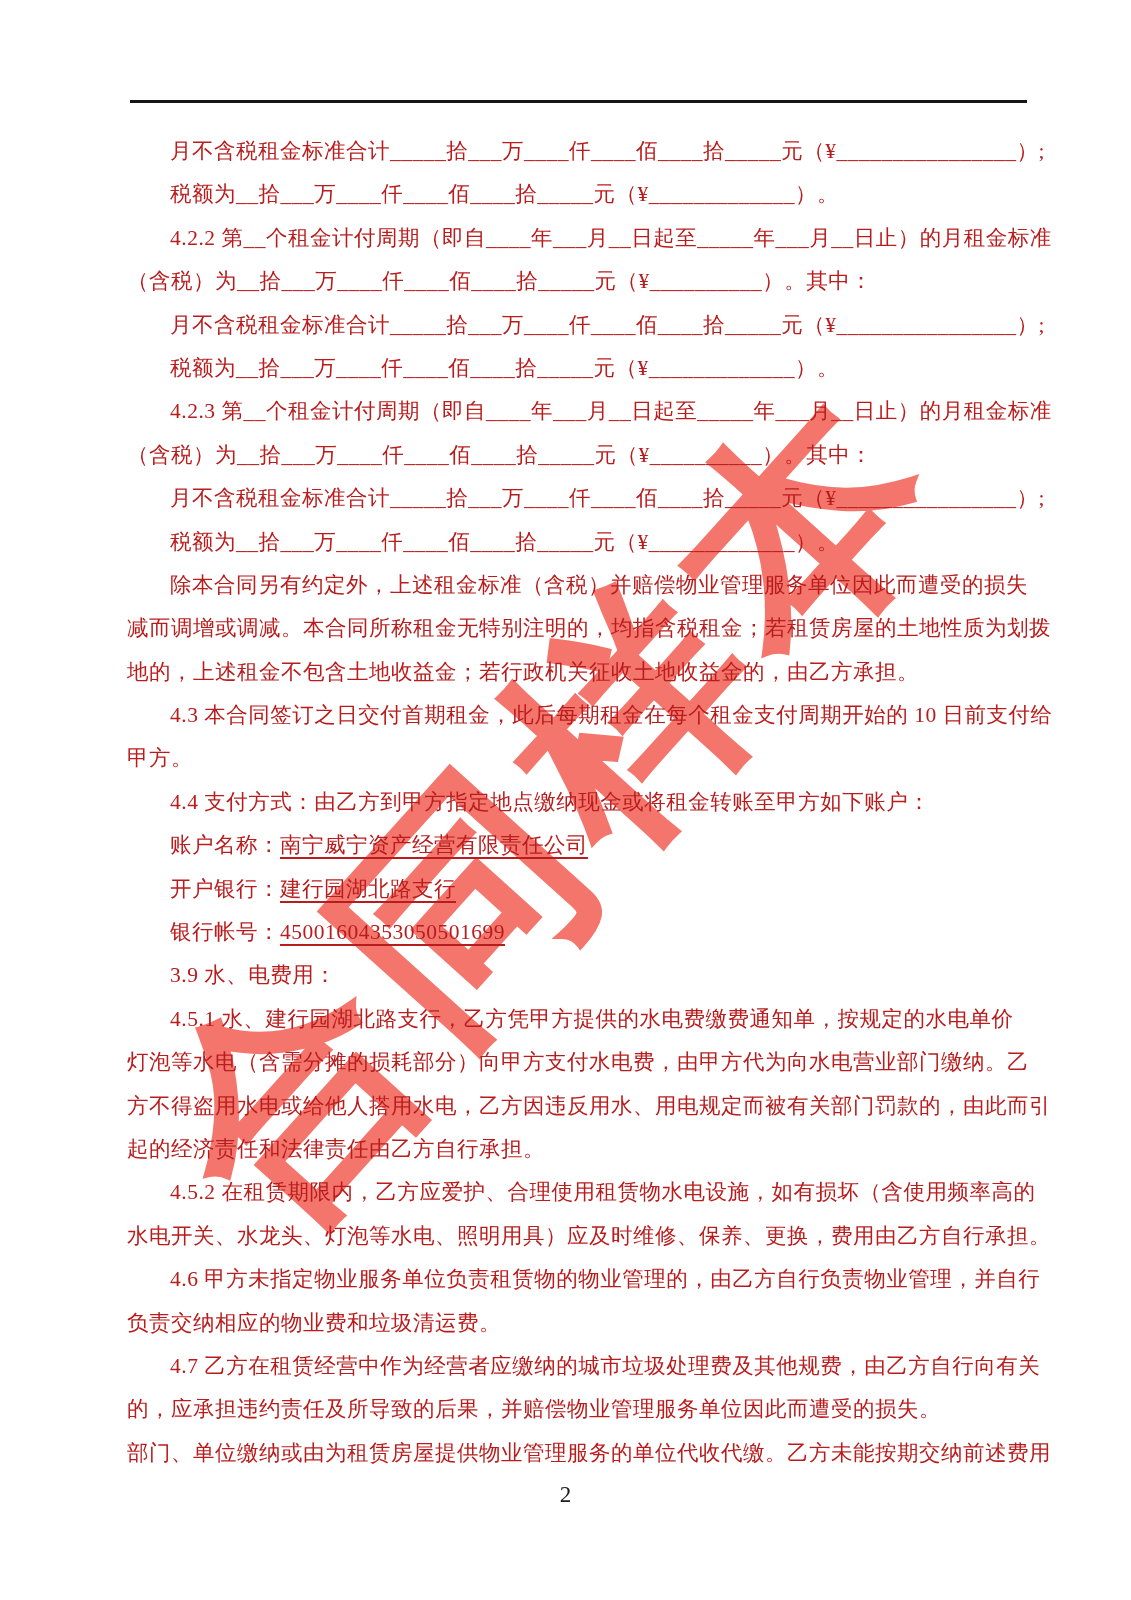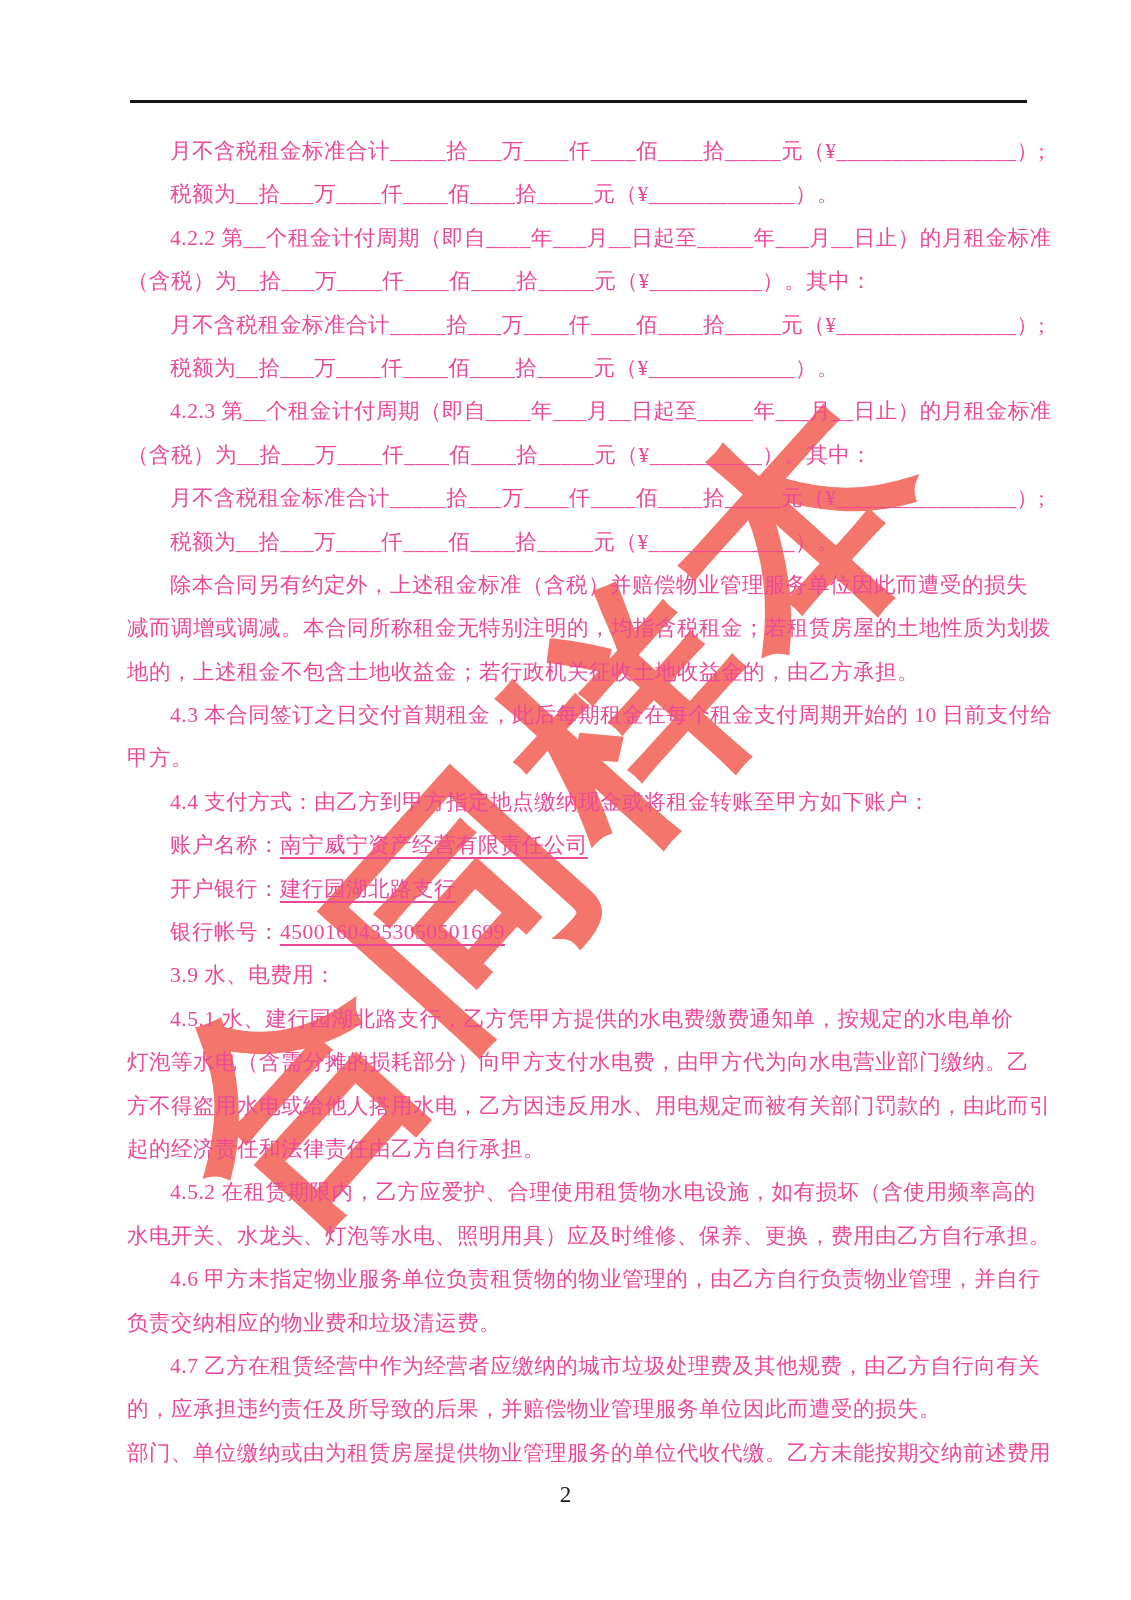--- a/index.html
+++ b/index.html
@@ -18,21 +18,21 @@
     line-height:284px;text-align:center;
     font-size:238px;font-weight:bold;letter-spacing:16px;
     color:#f4756c;
     transform:rotate(-48deg);
     z-index:1;
     white-space:nowrap;
     user-select:none;
   }
   .doc{
     position:absolute;left:127px;top:130px;width:884px;z-index:2;
-    font-size:21.5px;color:#ec4899;
+    font-size:21.5px;color:#b91c1c;
   }
   .line{
     height:43.4px;line-height:43.4px;white-space:nowrap;
     letter-spacing:0.5px;
   }
   .line.indent{padding-left:43px;}
   .uval{
     text-decoration:underline;
     text-underline-offset:5px;
   }

